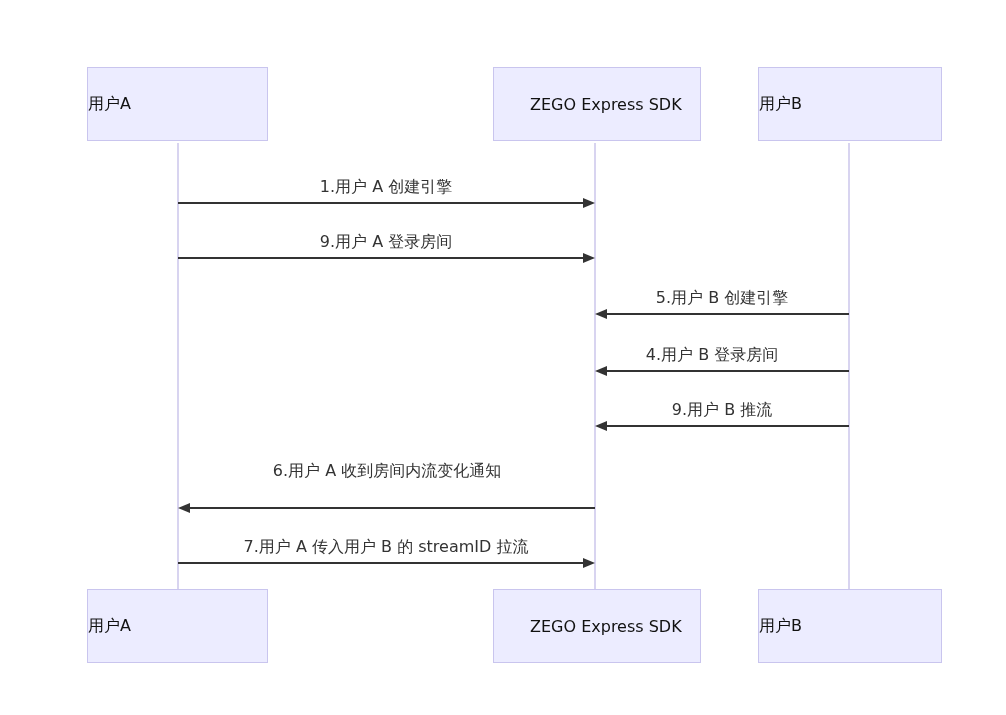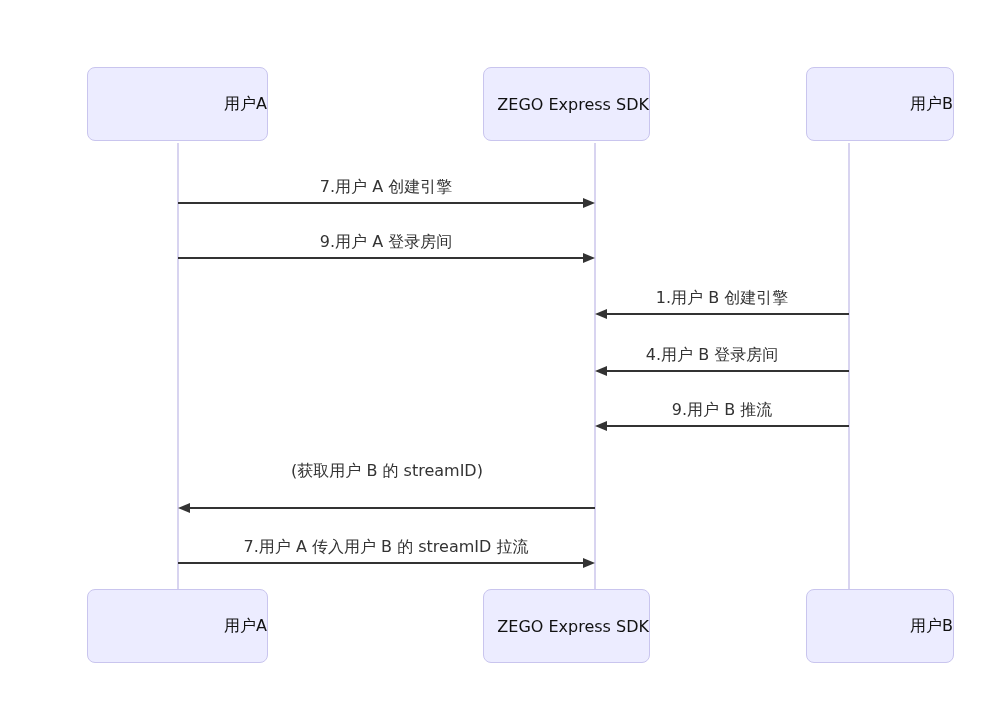--- a/index.html
+++ b/index.html
@@ -9,31 +9,31 @@
     height: 715px;
     background: #ffffff;
     font-family: "DejaVu Sans", "Liberation Sans", sans-serif;
     overflow: hidden;
   }
   .actor-box {
     position: absolute;
     height: 74px;
     background: #ececff;
     border: 1px solid #c9c5ee;
-    border-radius: 8px;
+    border-radius: 0;
     display: flex;
     align-items: center;
-    justify-content: flex-end;
+    justify-content: flex-start;
     font-size: 16px;
     color: #111111;
     box-sizing: border-box;
   }
   .actor-box.a   { left: 87px;  width: 181px; }
-  .actor-box.sdk { left: 483px; width: 167px; }
-  .actor-box.b   { left: 758px; width: 148px; margin-left: 48px; }
+  .actor-box.sdk { left: 493px; width: 208px; padding-left: 36px; }
+  .actor-box.b   { left: 758px; width: 184px; }
   .actor-box.top    { top: 67px; }
   .actor-box.bottom { top: 589px; }
   .lifeline {
     position: absolute;
     top: 143px;
     height: 446px;
     width: 2px;
     background: #d8d4f0;
   }
   .lifeline.a   { left: 177px; }
@@ -76,52 +76,52 @@
   </div>
   <div class="actor-box b top">
     <span>用户B</span>
   </div>
 
   <div class="lifeline a"></div>
   <div class="lifeline sdk"></div>
   <div class="lifeline b"></div>
 
   <div>
-    <div class="msg-label" style="left:386px; top:177px;">7.用户 A 创建引擎</div>
+    <div class="msg-label" style="left:386px; top:177px;">1.用户 A 创建引擎</div>
     <div class="msg-line" style="left:178px; top:202px; width:405px;"></div>
     <div class="arrowhead right" style="left:583px; top:198px;"></div>
   </div>
 
   <div>
     <div class="msg-label" style="left:386px; top:232px;">9.用户 A 登录房间</div>
     <div class="msg-line" style="left:178px; top:257px; width:405px;"></div>
     <div class="arrowhead right" style="left:583px; top:253px;"></div>
   </div>
 
   <div>
-    <div class="msg-label" style="left:722px; top:288px;">1.用户 B 创建引擎</div>
+    <div class="msg-label" style="left:722px; top:288px;">5.用户 B 创建引擎</div>
     <div class="msg-line" style="left:607px; top:313px; width:242px;"></div>
     <div class="arrowhead left" style="left:595px; top:309px;"></div>
   </div>
 
   <div>
     <div class="msg-label" style="left:712px; top:345px;">4.用户 B 登录房间</div>
     <div class="msg-line" style="left:607px; top:370px; width:242px;"></div>
     <div class="arrowhead left" style="left:595px; top:366px;"></div>
   </div>
 
   <div>
     <div class="msg-label" style="left:722px; top:400px;">9.用户 B 推流</div>
     <div class="msg-line" style="left:607px; top:425px; width:242px;"></div>
     <div class="arrowhead left" style="left:595px; top:421px;"></div>
   </div>
 
   <div>
     <div class="msg-label" style="left:387px; top:461px;">
-      <div>(获取用户 B 的 streamID)</div>
+      <div>6.用户 A 收到房间内流变化通知</div>
     </div>
     <div class="msg-line" style="left:190px; top:507px; width:405px;"></div>
     <div class="arrowhead left" style="left:178px; top:503px;"></div>
   </div>
 
   <div>
     <div class="msg-label" style="left:386px; top:537px;">7.用户 A 传入用户 B 的 streamID 拉流</div>
     <div class="msg-line" style="left:178px; top:562px; width:405px;"></div>
     <div class="arrowhead right" style="left:583px; top:558px;"></div>
   </div>

